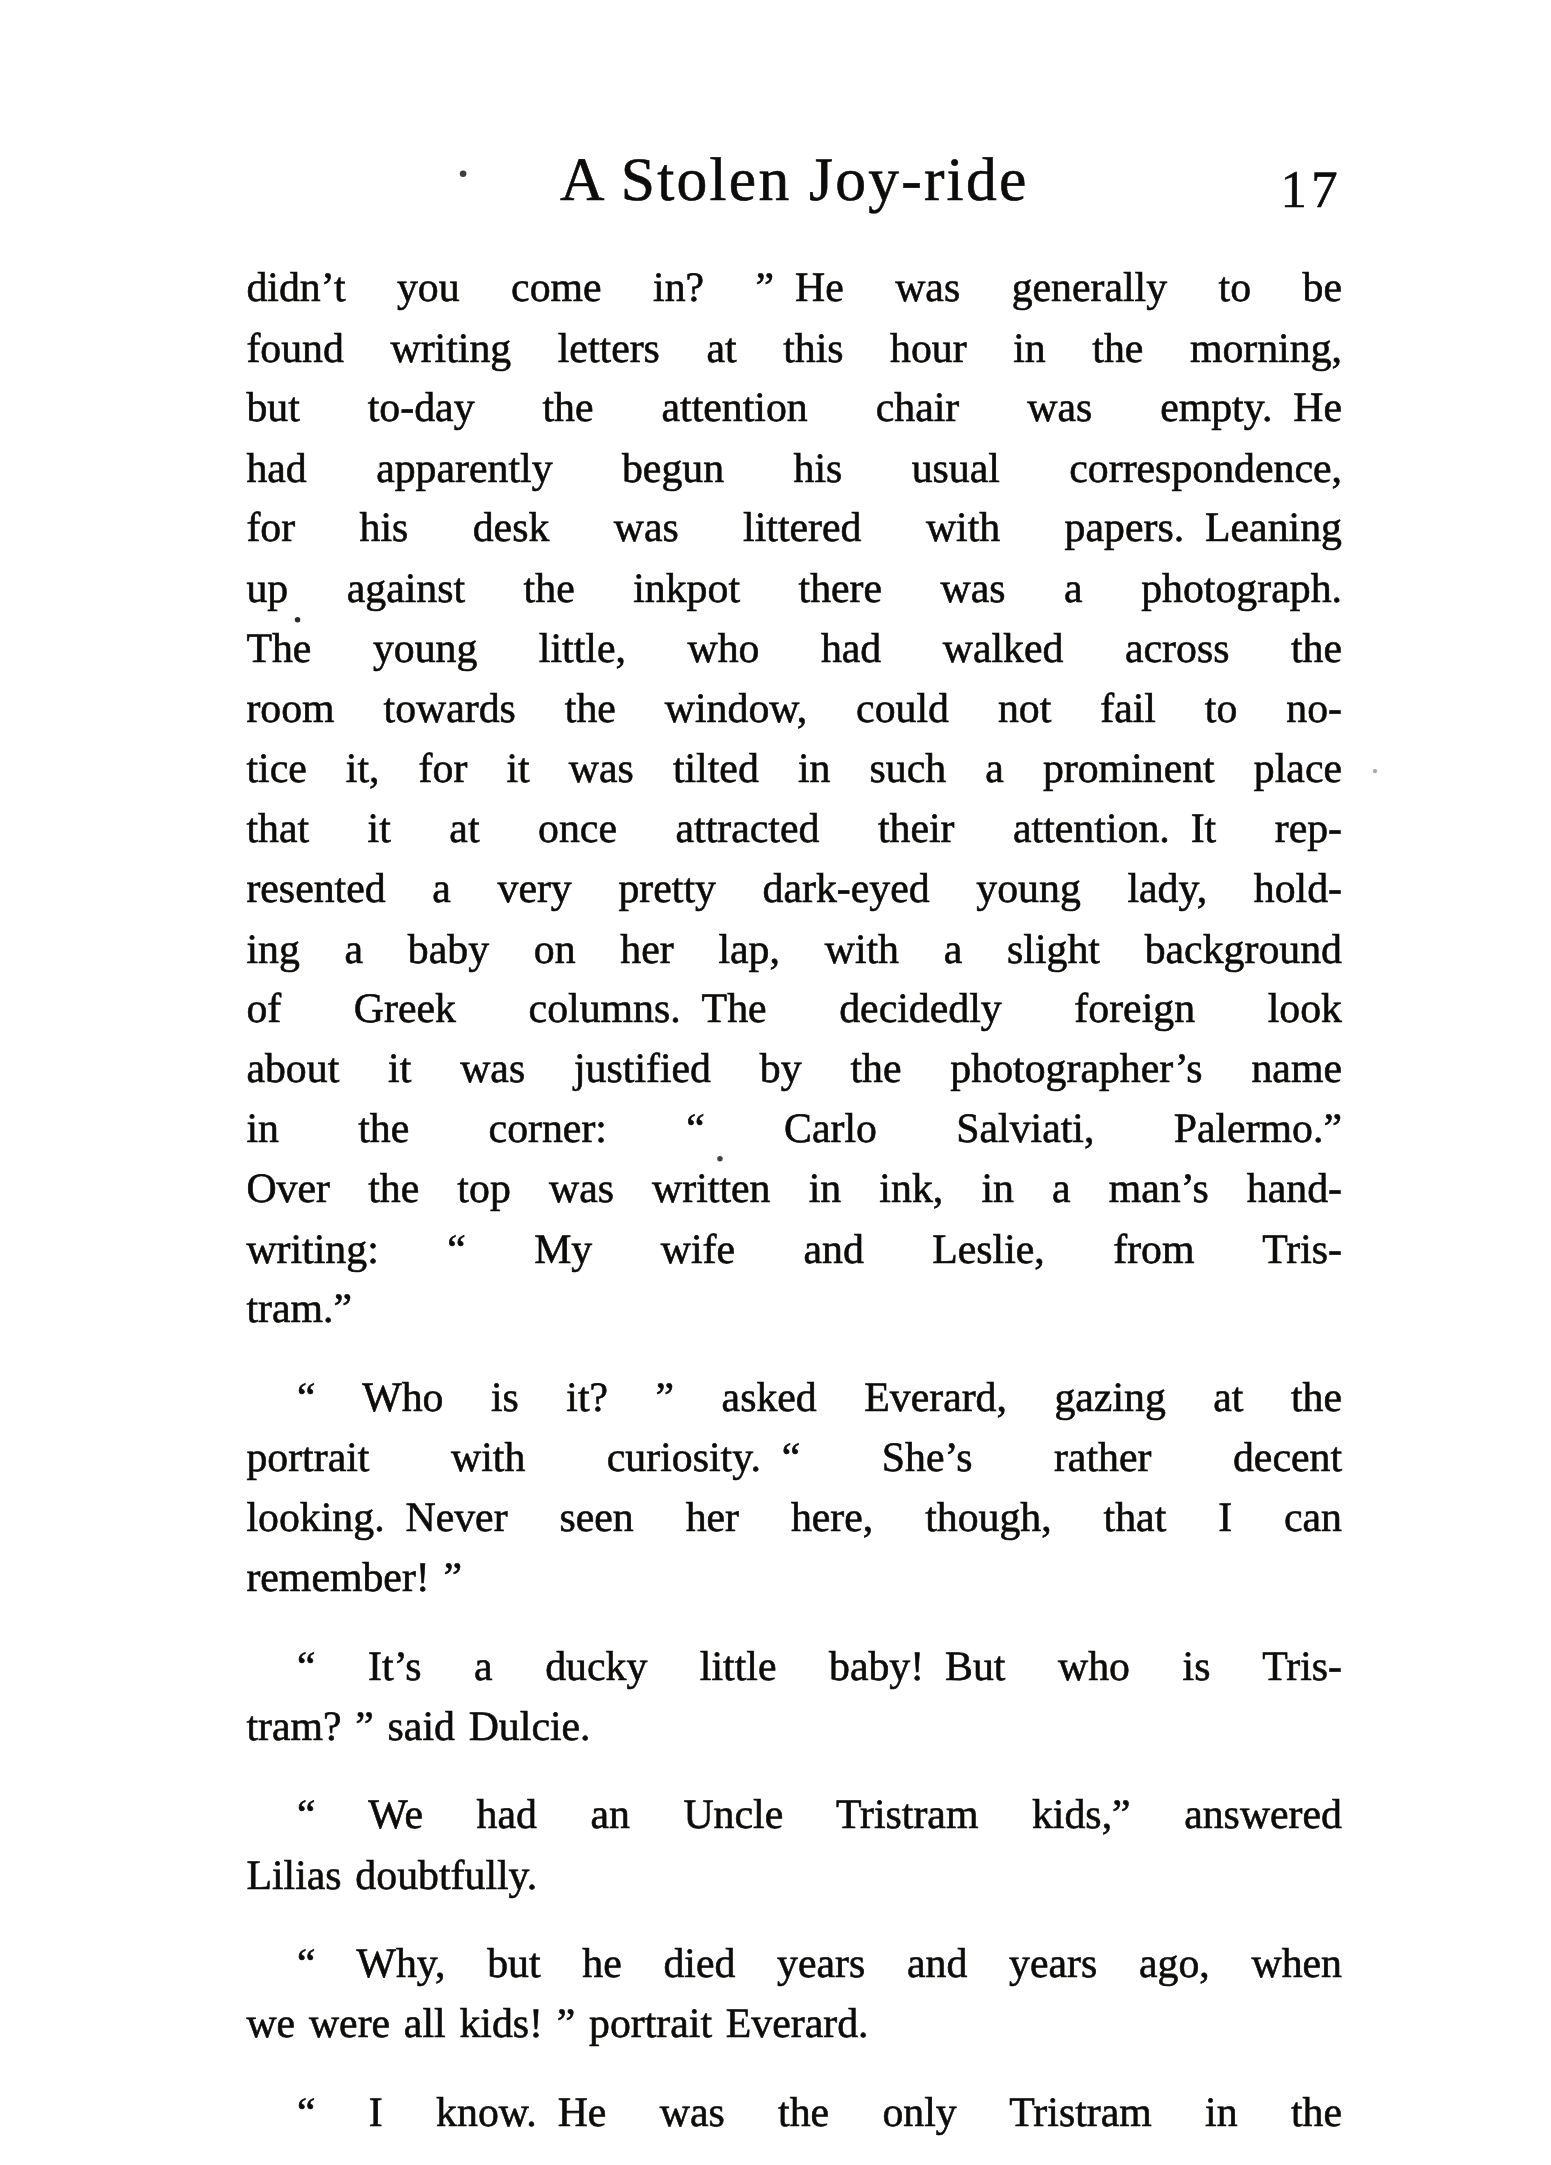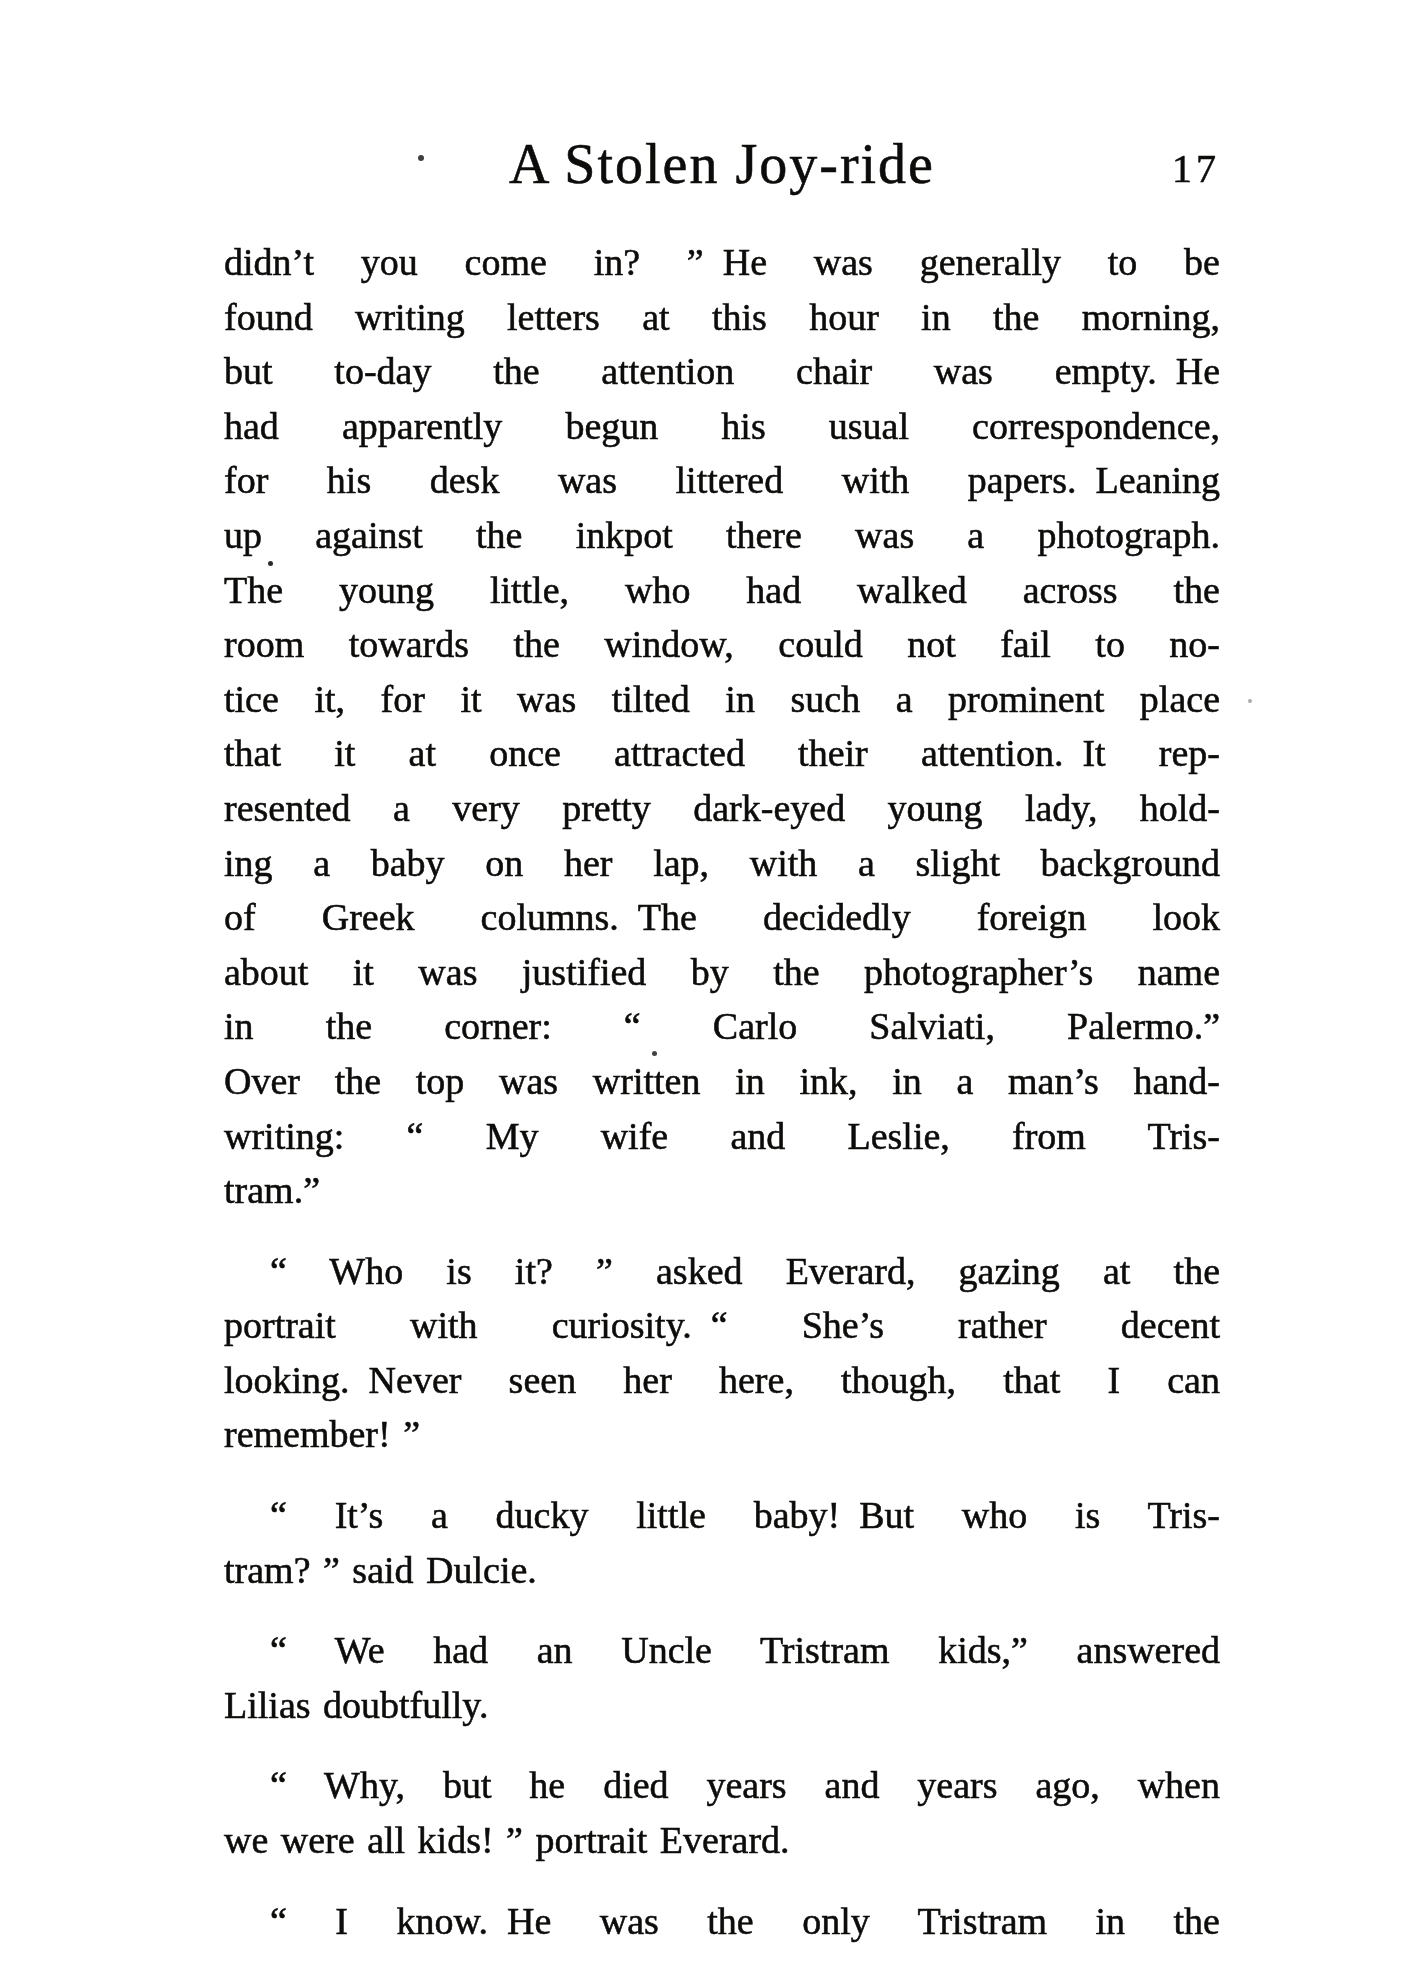--- a/index.html
+++ b/index.html
@@ -12,21 +12,21 @@
     color:#0d0c0a;
     -webkit-text-stroke:0.55px #0d0c0a;
   }
   .running-title{
     position:absolute;top:136px;left:224px;width:996px;
     text-align:center;font-size:56px;line-height:1;
     letter-spacing:2px;white-space:nowrap;
   }
   .page-number{
     position:absolute;top:149px;left:224px;width:996px;
-    text-align:right;font-size:40px;line-height:1;
+    text-align:right;font-size:48px;line-height:1;
     letter-spacing:4px;
   }
   .text-block{
     position:absolute;left:224px;top:235px;width:996px;
     font-size:38px;line-height:54.6px;word-spacing:3px;
   }
   .line{
     text-align:justify;
     text-align-last:justify;
     height:54.6px;

